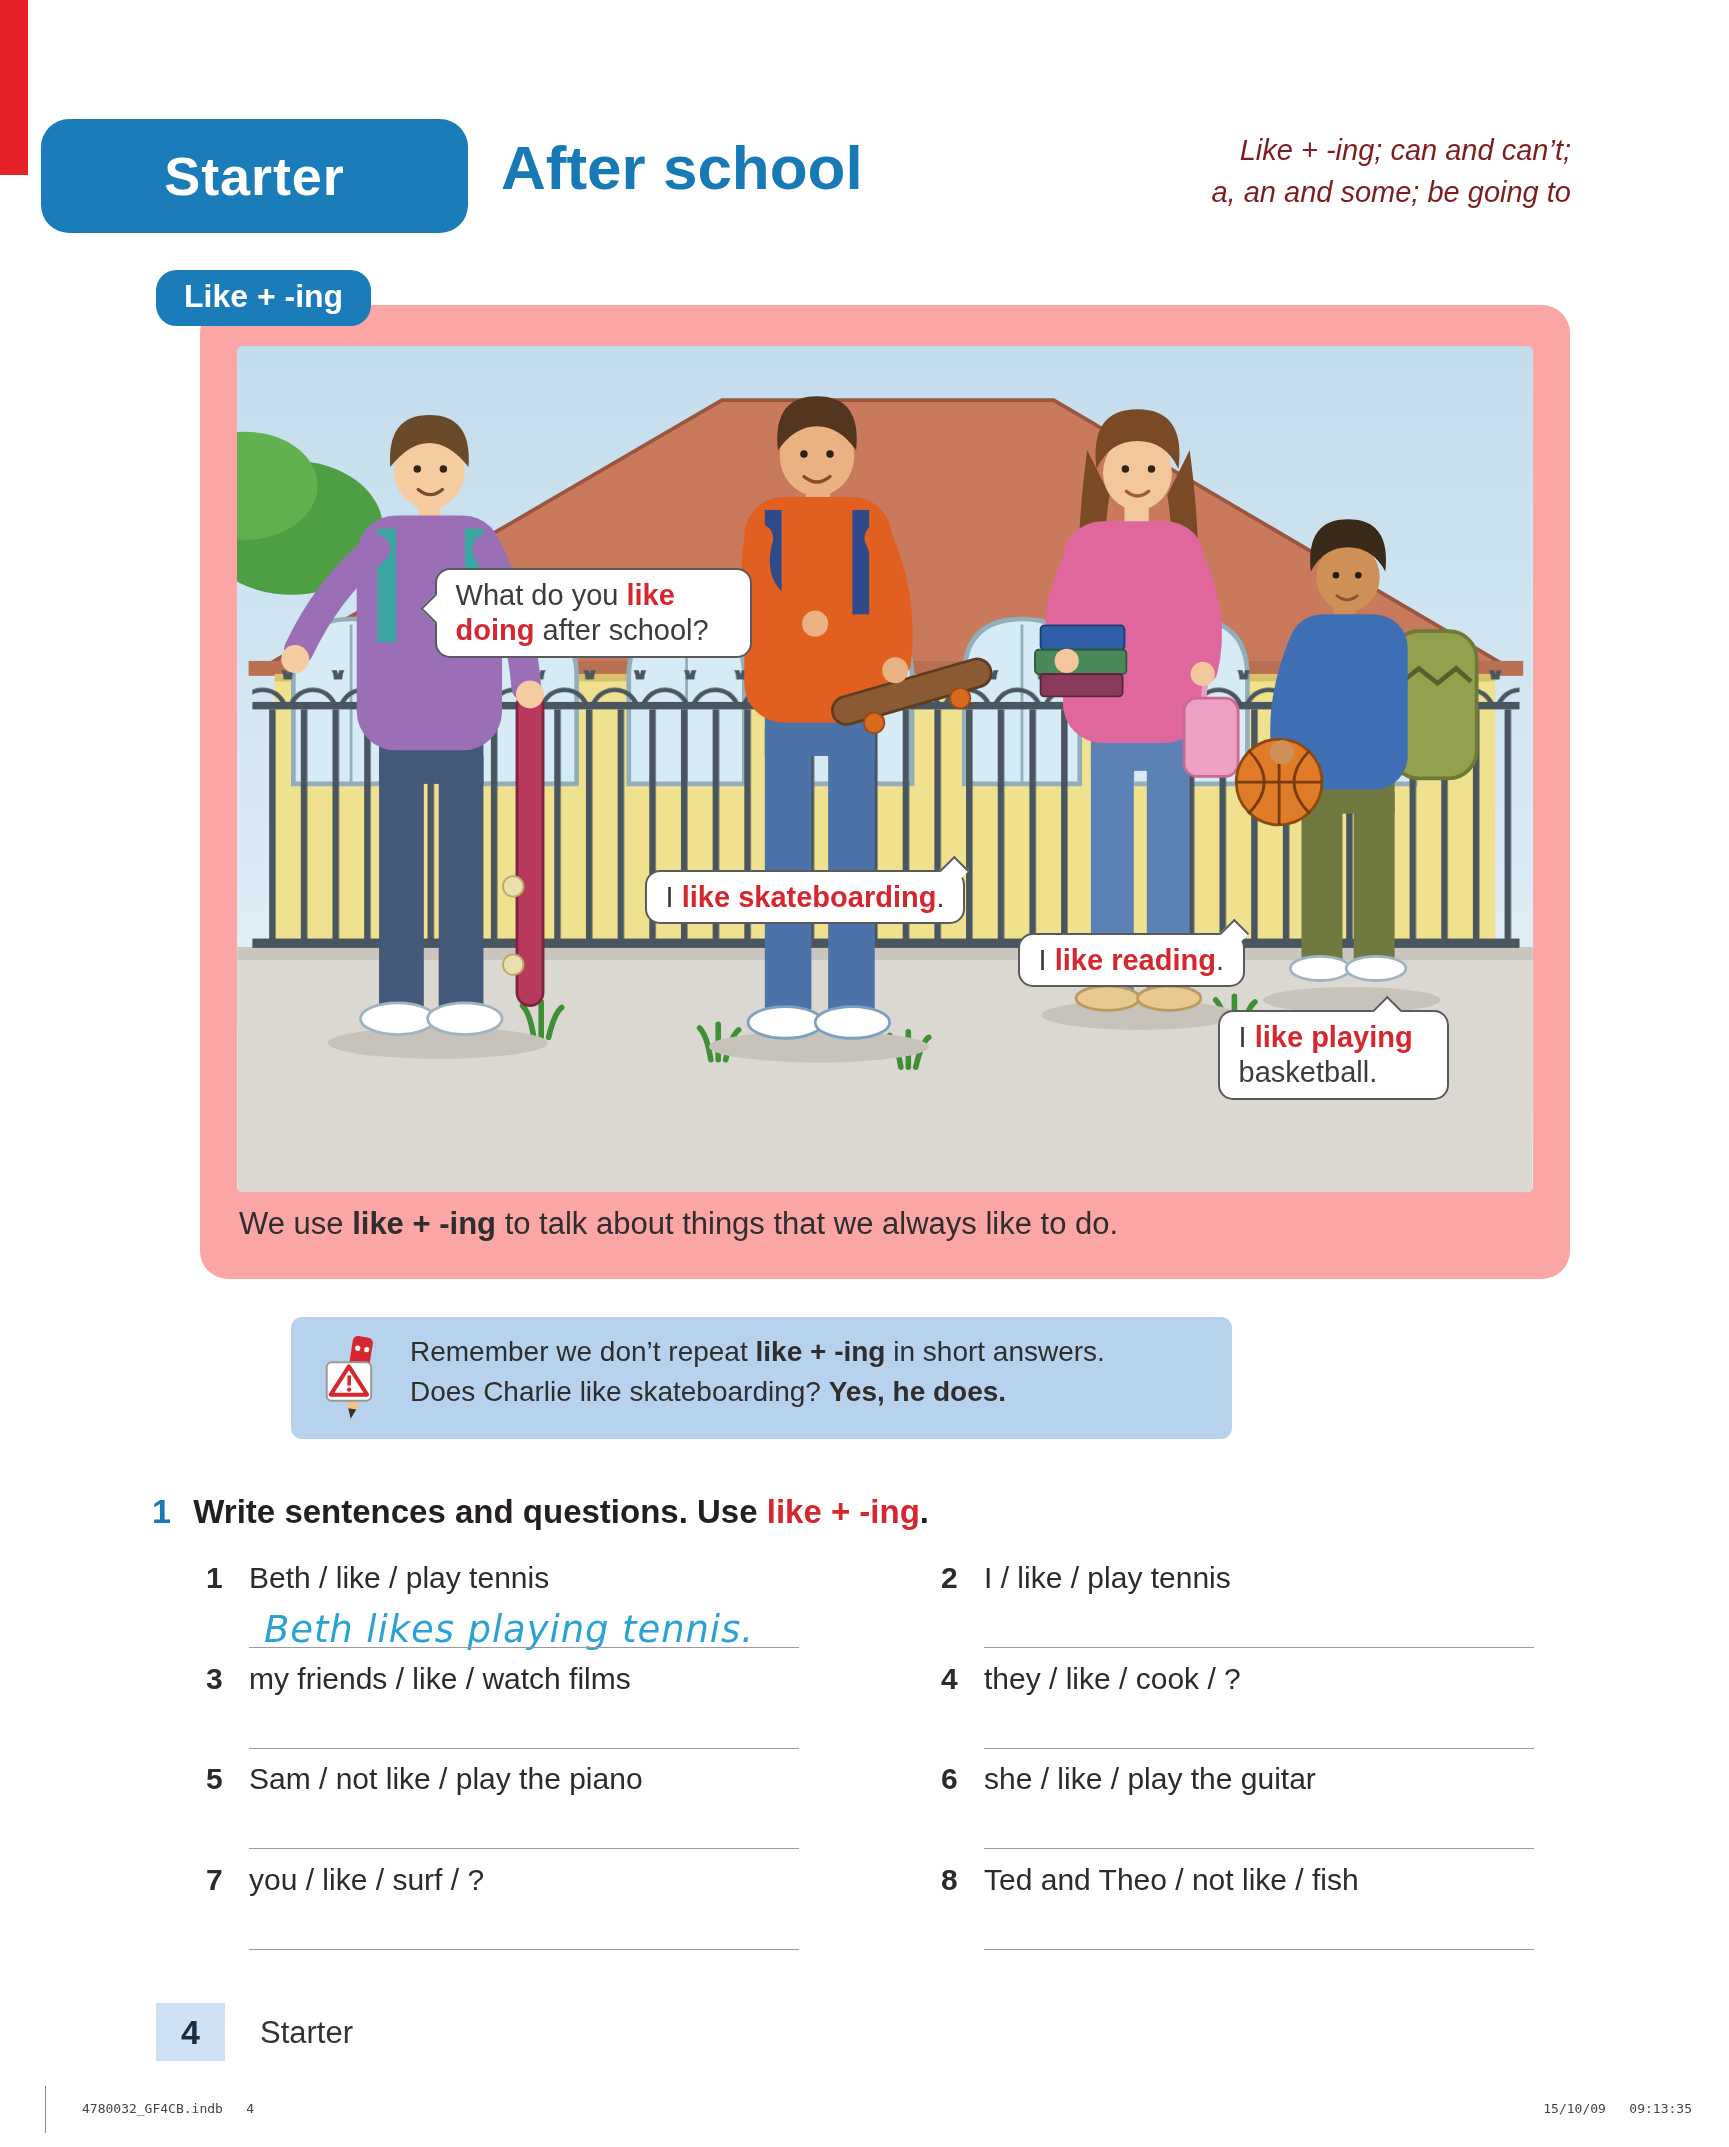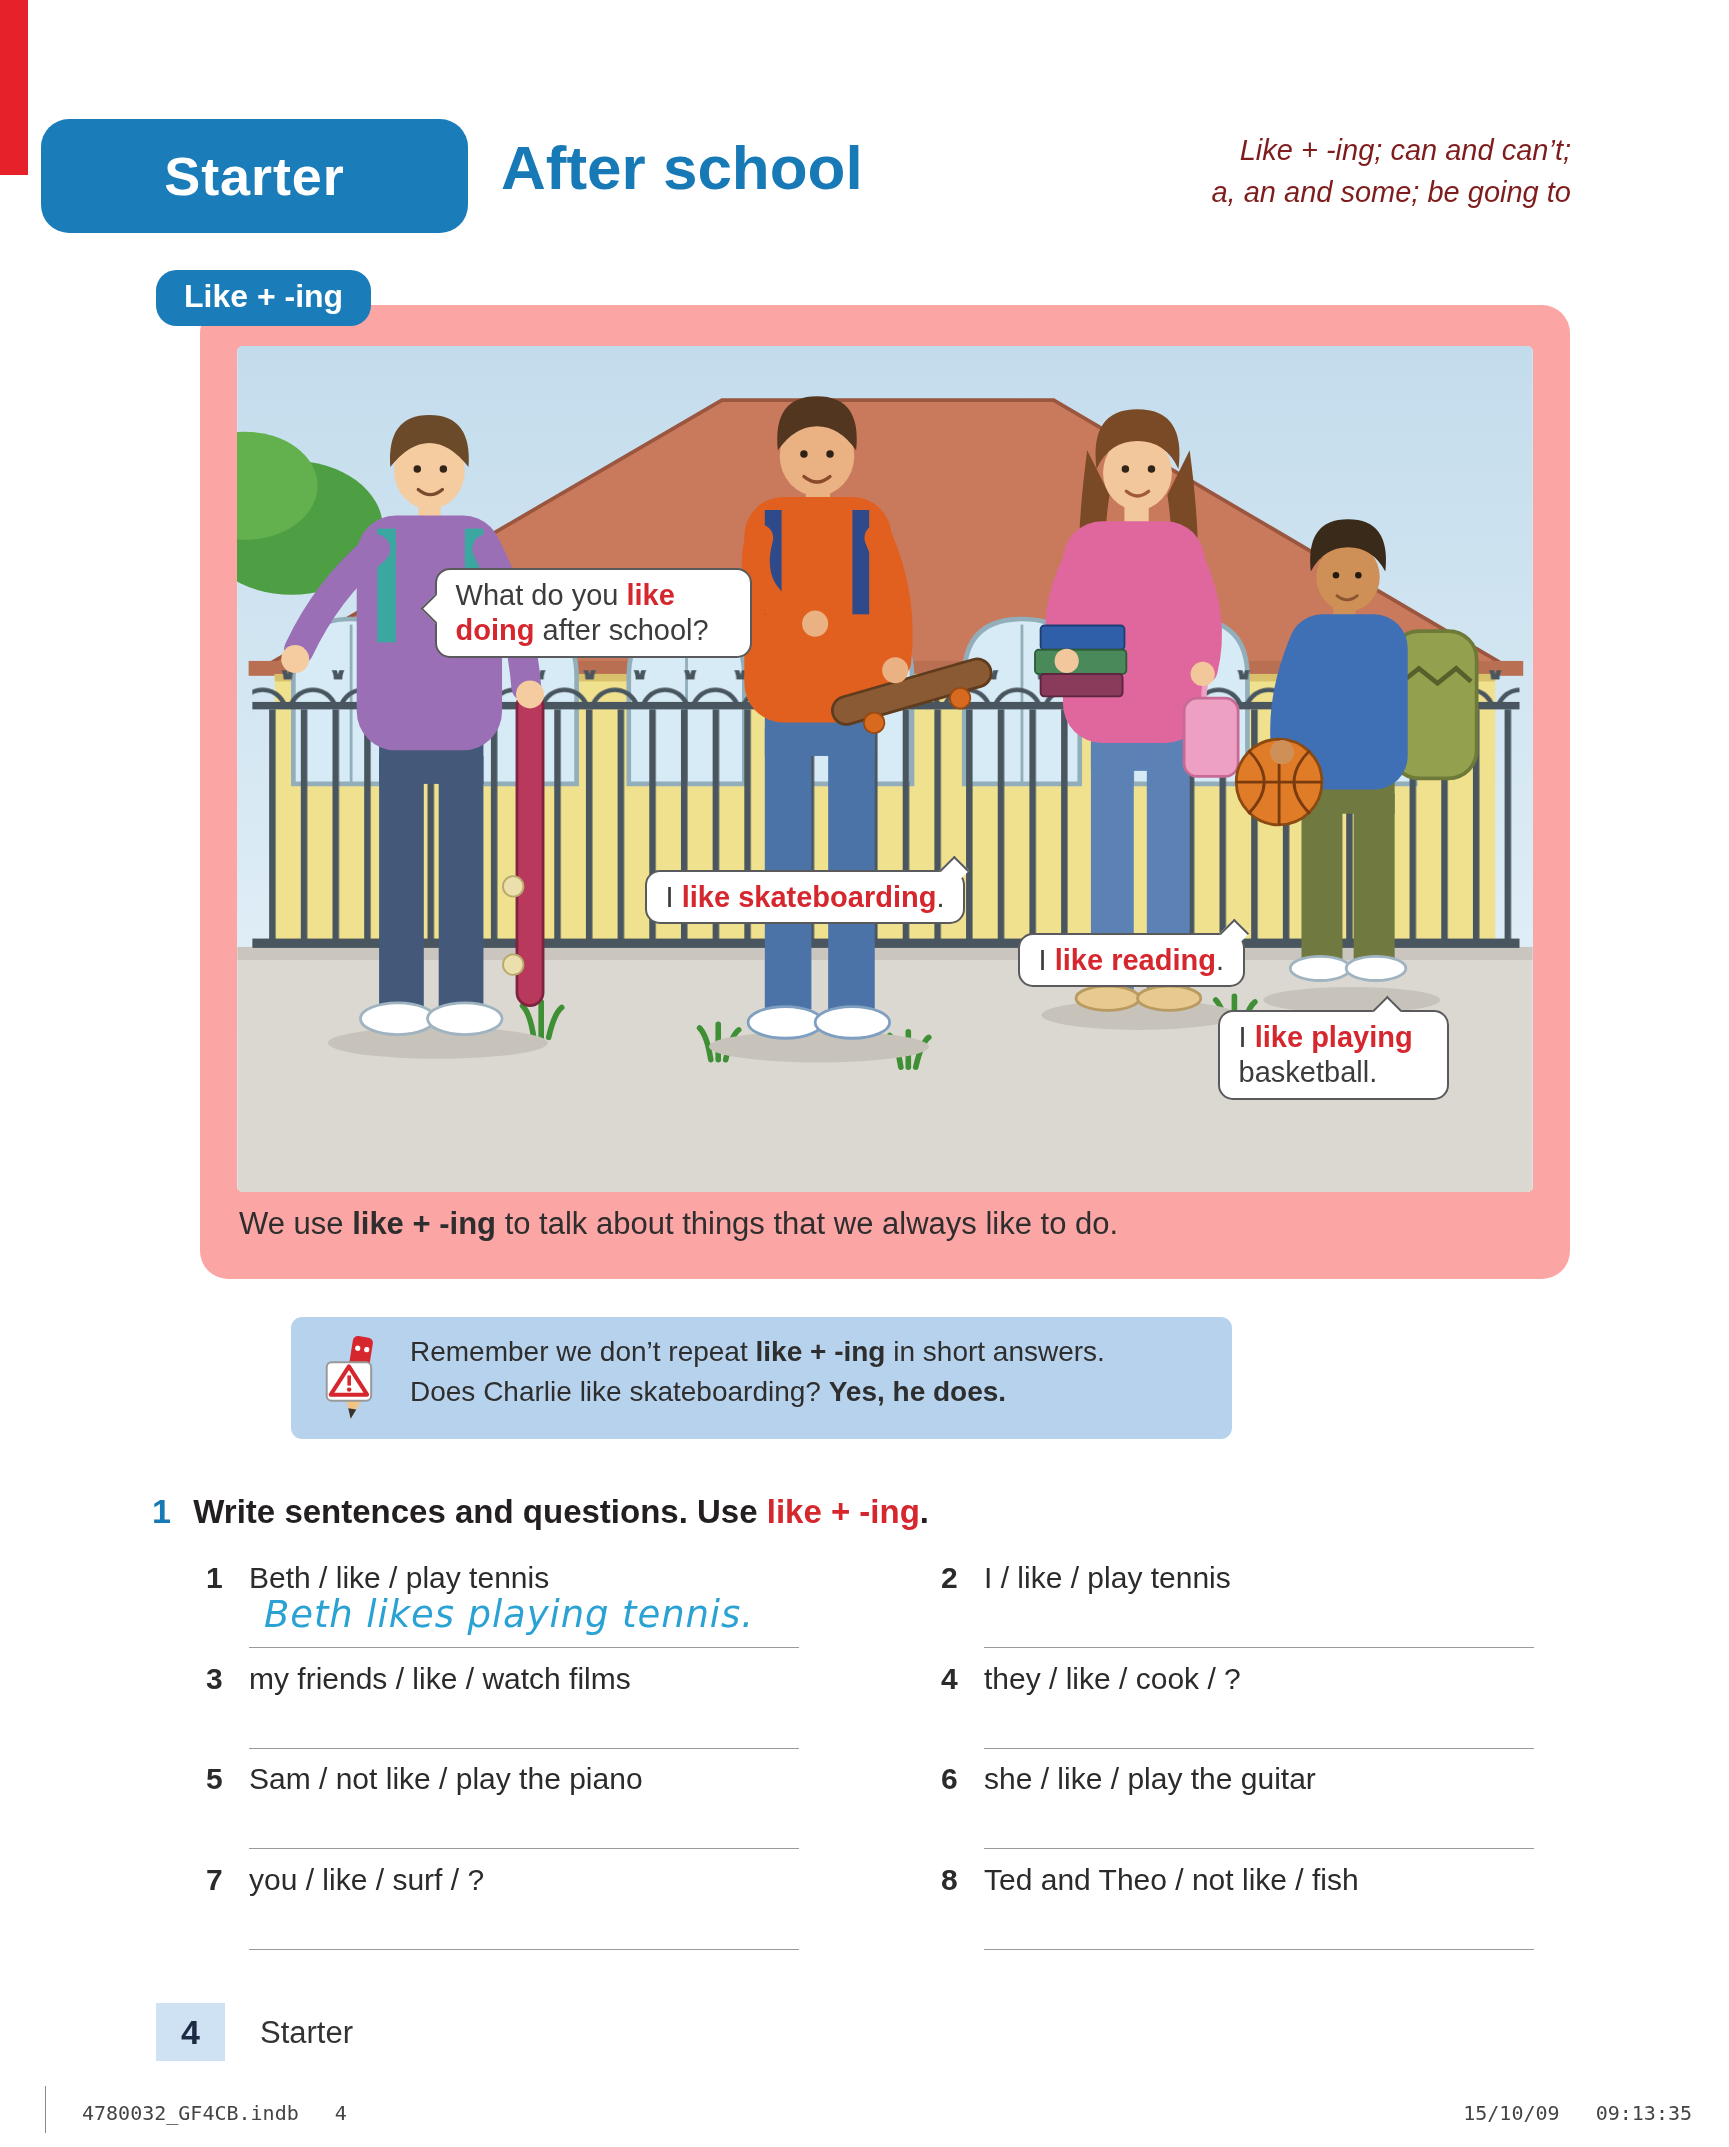--- a/index.html
+++ b/index.html
@@ -80,33 +80,33 @@
   .ex-title .em { color:#d6262e; }
   .items-grid {
     margin-left:54px;
     display:grid; grid-template-columns:597px 597px; column-gap:138px; row-gap:7.5px;
   }
   .item { position:relative; height:93px; }
   .item-head { display:flex; font-size:30px; color:#2b2b2b; }
   .item-num { font-weight:bold; width:43px; flex:0 0 43px; }
   .answer-line { position:absolute; left:43px; width:550px; bottom:5.6px; border-bottom:1.9px solid #9a9a9a; }
   .answer-text {
-    position:absolute; left:58px; bottom:18px;
+    position:absolute; left:58px; bottom:3px;
     font-family:"DejaVu Sans", sans-serif; font-style:italic;
     font-size:37px; color:#2aa2d3; letter-spacing:0.9px;
   }
 
   
   .page-box {
     position:absolute; left:156px; top:2003px; width:69px; height:58px;
     background:#cfe2f4; display:flex; align-items:center; justify-content:center;
     font-size:34px; font-weight:bold; color:#1d2a44;
   }
   .footer-label { position:absolute; left:260px; top:2015px; font-size:31px; color:#333; }
-  .print { position:absolute; font-family:"DejaVu Sans Mono", monospace; font-size:20px; color:#444; white-space:pre; }
+  .print { position:absolute; font-family:"DejaVu Sans Mono", monospace; font-size:13px; color:#444; white-space:pre; }
   .print-left { left:82px; top:2101px; }
   .print-right { right:37px; top:2101px; }
   .crop-mark { position:absolute; left:45px; top:2086px; width:0.9px; height:47px; background:#8a8a8a; }
 </style>
 </head>
 <body>
 
 <div class="bleed-bar"></div>
 
 <div class="unit-banner">

